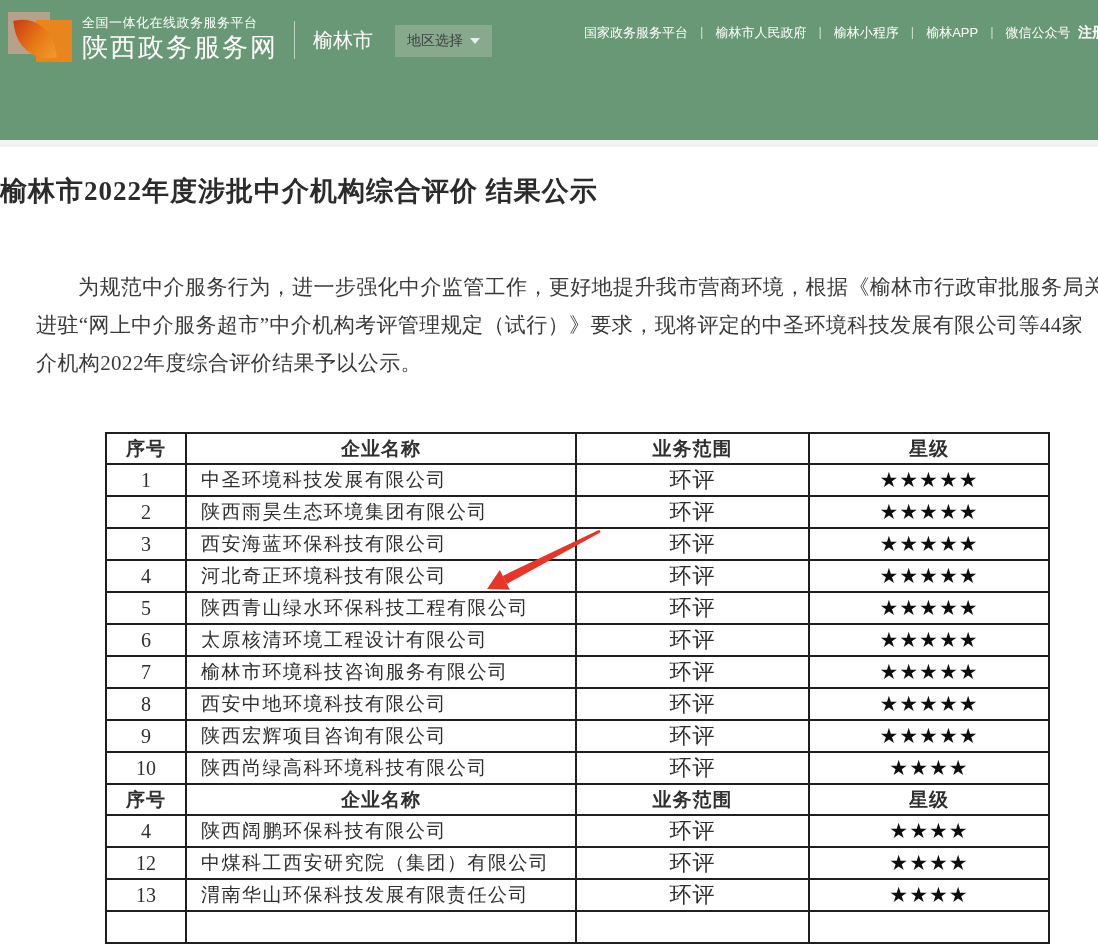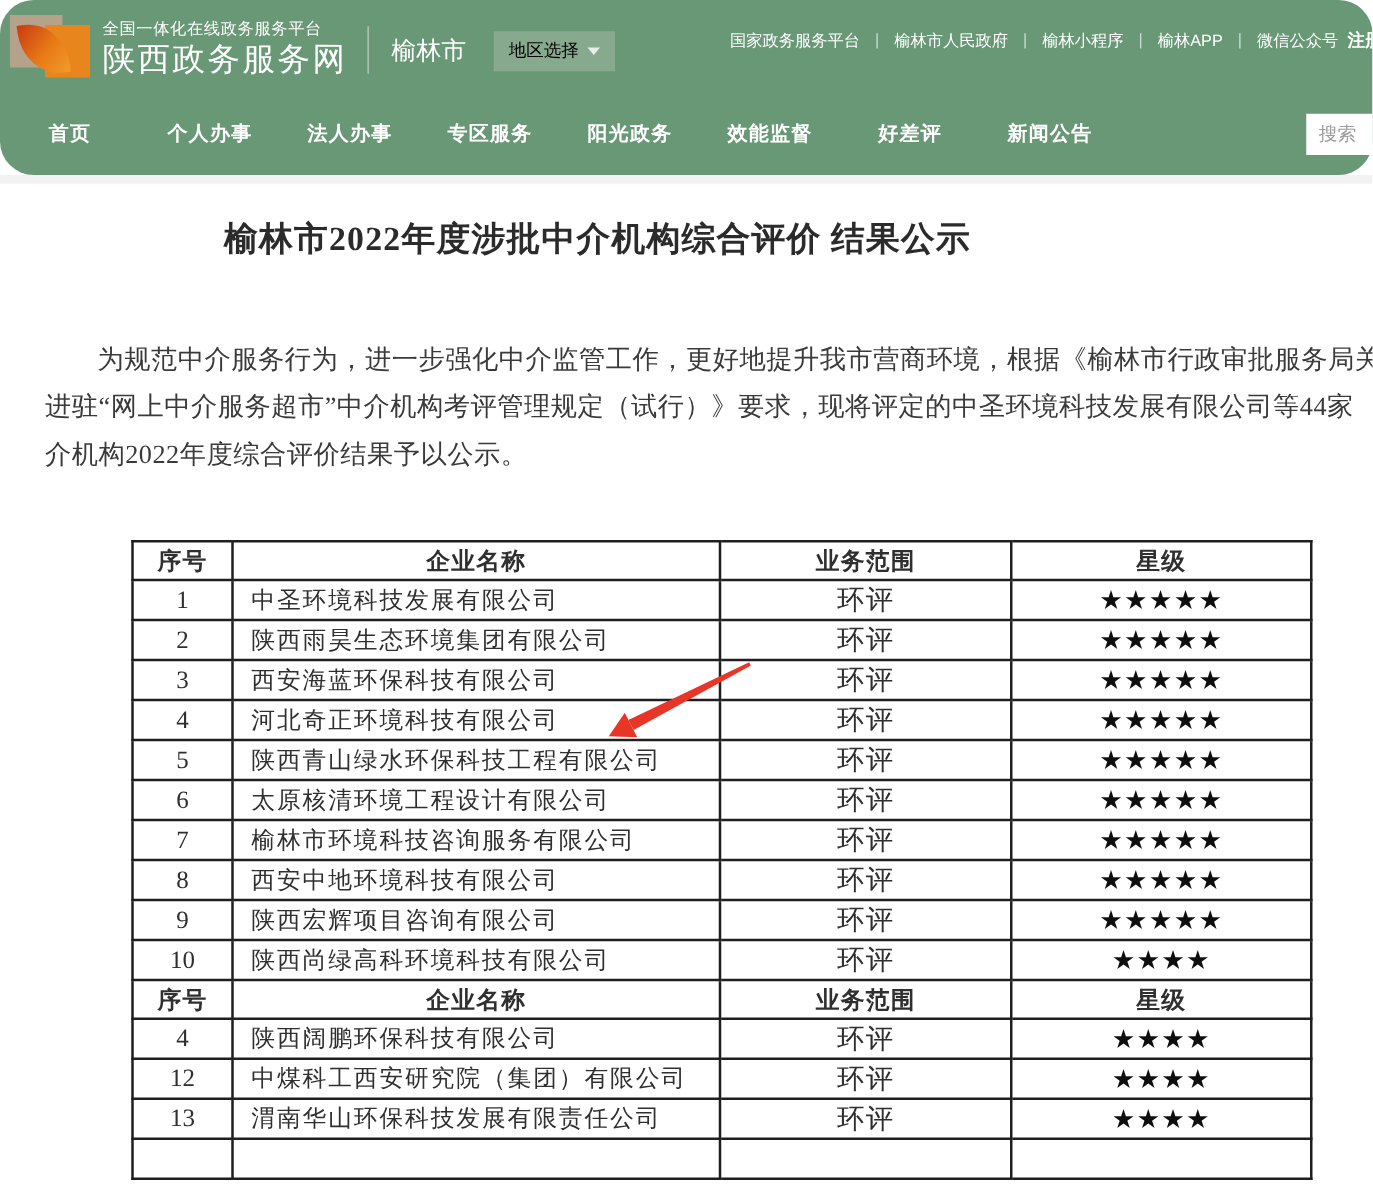--- a/index.html
+++ b/index.html
@@ -10,21 +10,20 @@
     background: #ffffff;
     font-family: "Liberation Sans", sans-serif;
   }
 
   
   .site-header {
     position: absolute; left: 0; top: 0;
     width: 1098px; height: 140px;
     background: #699876;
     color: #fff;
-    border-radius: 27px;
   }
   .header-top {
     position: relative; height: 75px;
     display: flex; align-items: center;
   }
   .logo {
     position: relative; width: 66px; height: 62px;
     margin: 6px 8px 0 8px; flex: 0 0 auto;
   }
   .logo .sq-tan {
@@ -45,21 +44,21 @@
   .brand-text { line-height: 1.25; margin-top: 4px; }
   .brand-platform { font-size: 13px; letter-spacing: .5px; }
   .brand-site { font-size: 26px; font-weight: 500; letter-spacing: 2px; }
   .v-divider {
     width: 1px; height: 38px; background: rgba(255,255,255,.55);
     margin: 0 18px 0 16px; margin-top: 4px;
   }
   .city-name { font-size: 20px; margin-top: 6px; }
   .region-btn {
     margin-left: 22px; margin-top: 6px;
-    background: #87aa8f; border: none; color: #000000;
+    background: #87aa8f; border: none; color: #404040;
     font-size: 14px; padding: 7px 12px; cursor: pointer;
     display: flex; align-items: center; gap: 7px;
     font-family: "Liberation Sans", sans-serif;
   }
   .caret-down {
     width: 0; height: 0; display: inline-block;
     border-left: 5px solid transparent;
     border-right: 5px solid transparent;
     border-top: 6px solid #e7efe9;
   }
@@ -99,21 +98,20 @@
   .header-strip {
     position: absolute; left: 0; top: 140px;
     width: 1098px; height: 7px; background: #f2f2f2;
   }
 
   
   .article { position: absolute; left: 0; top: 147px; width: 1098px; color: #333;
              font-family: "Liberation Serif", serif; }
   .article-title {
     width: 956px; margin-top: 26px;
-    text-align: center;
     font-size: 27px; font-weight: bold; color: #2b2b2b;
     letter-spacing: 1px; white-space: nowrap;
   }
   .article-body { position: absolute; left: 0; top: 121px; width: 1200px; }
   .para-line {
     font-size: 21px; line-height: 38px; color: #3a3a3a;
     white-space: nowrap; padding-left: 36px; letter-spacing: .4px;
   }
   .para-line.indented { padding-left: 78px; }
 
@@ -180,33 +178,20 @@
       <span class="sep">|</span>
       <span class="link">榆林小程序</span>
       <span class="sep">|</span>
       <span class="link">榆林APP</span>
       <span class="sep">|</span>
       <span class="link">微信公众号</span>
     </div>
     <span class="register-link">注册</span>
   </div>
 
-  <div class="nav-row">
-    <div class="nav-items">
-      <div class="nav-item">首页</div>
-      <div class="nav-item">个人办事</div>
-      <div class="nav-item">法人办事</div>
-      <div class="nav-item">专区服务</div>
-      <div class="nav-item">阳光政务</div>
-      <div class="nav-item">效能监督</div>
-      <div class="nav-item">好差评</div>
-      <div class="nav-item">新闻公告</div>
-    </div>
-    <input class="search-box" type="text" placeholder="搜索" style="">
-  </div>
 </div>
 <div class="header-strip"></div>
 
 <div class="article">
   <div class="article-title">榆林市2022年度涉批中介机构综合评价 结果公示</div>
 
   <div class="article-body">
     <div class="para-line indented">为规范中介服务行为，进一步强化中介监管工作，更好地提升我市营商环境，根据《榆林市行政审批服务局关</div>
     <div class="para-line">进驻“网上中介服务超市”中介机构考评管理规定（试行）》要求，现将评定的中圣环境科技发展有限公司等44家</div>
     <div class="para-line">介机构2022年度综合评价结果予以公示。</div>

